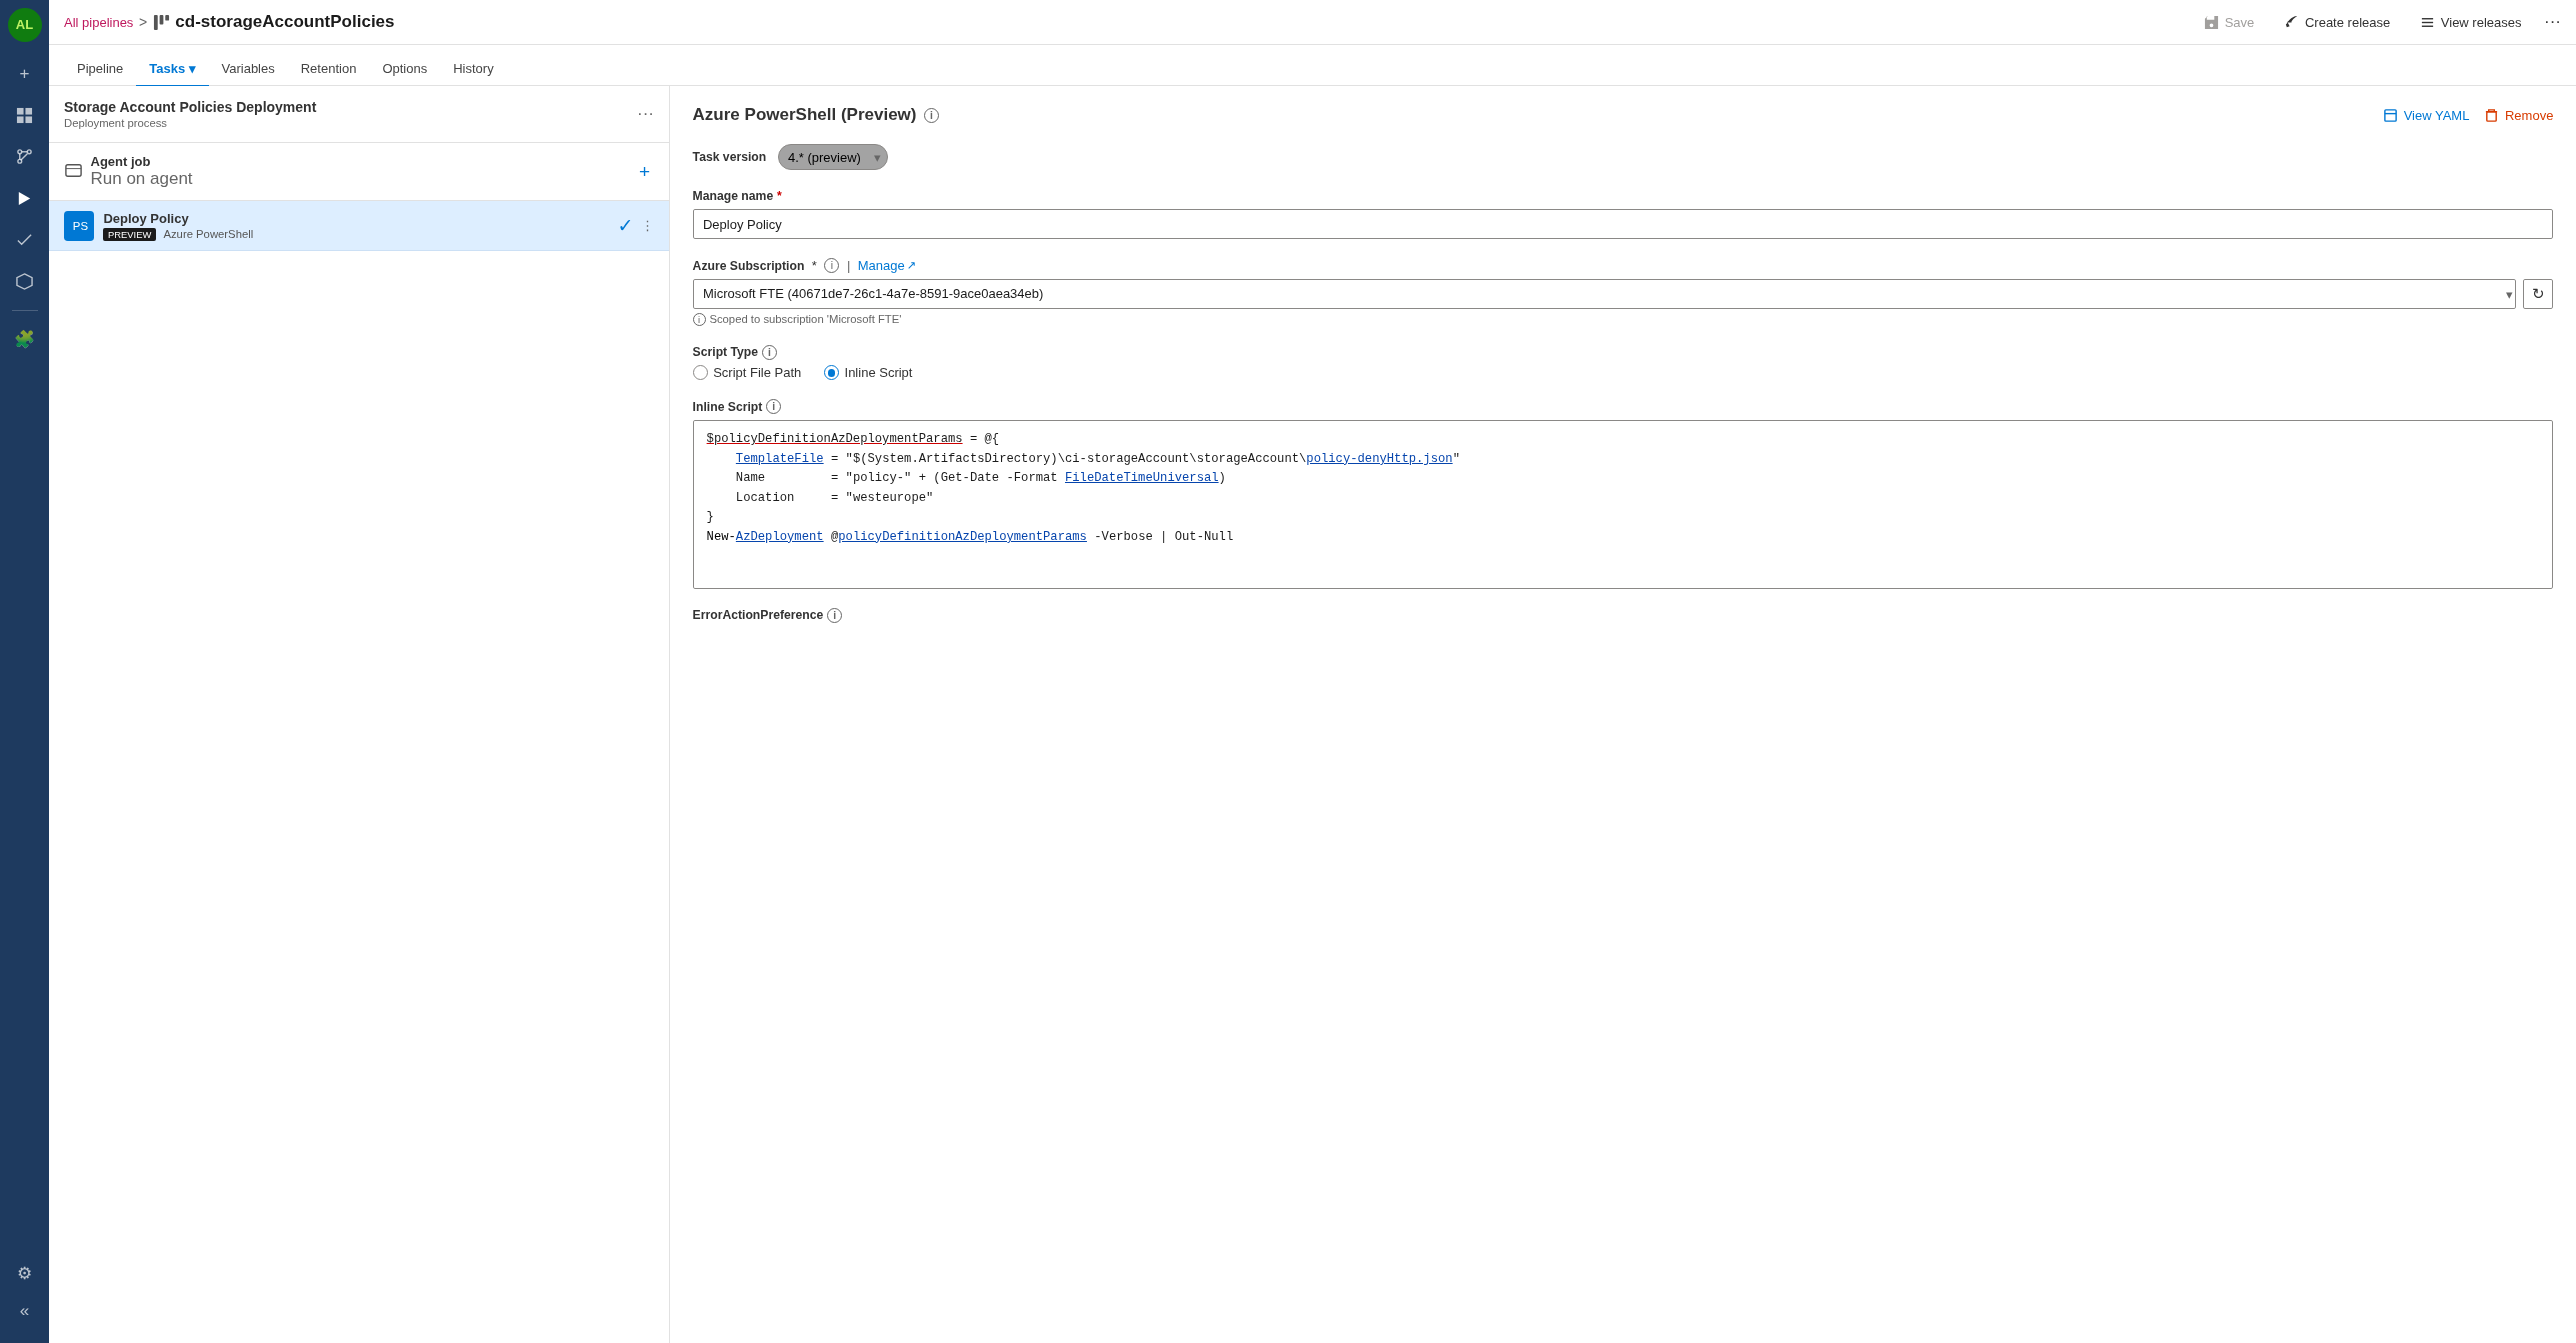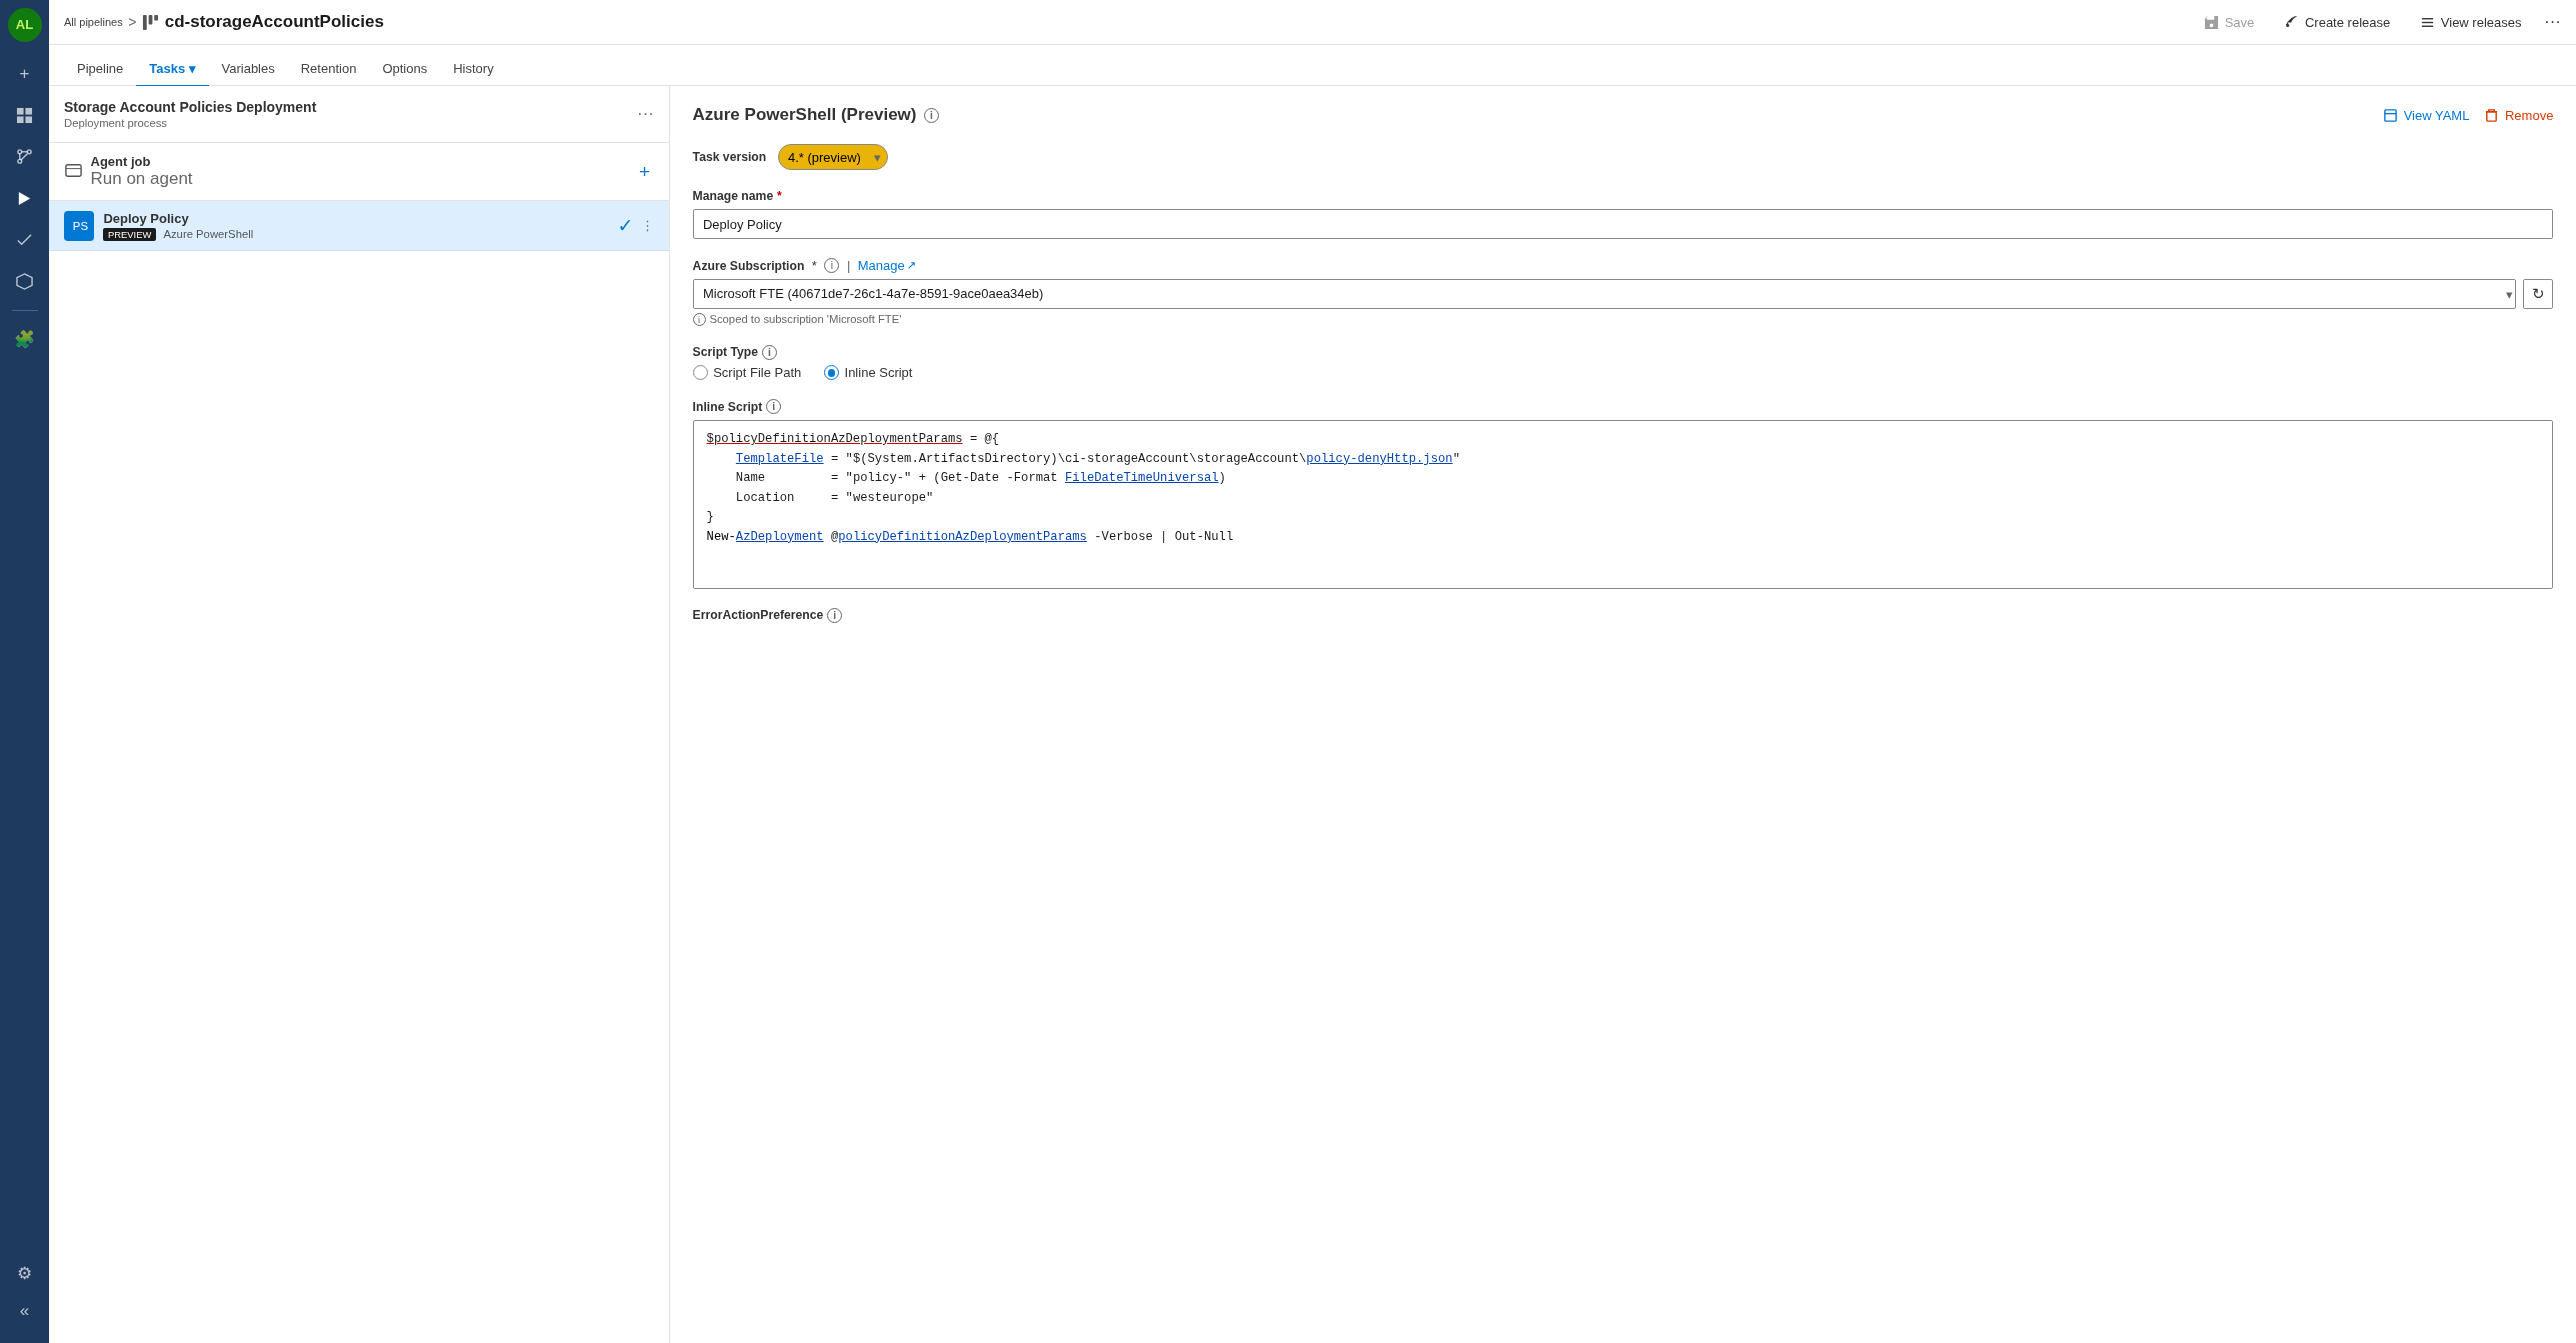--- a/index.html
+++ b/index.html
@@ -34,21 +34,21 @@
     
     .main { flex: 1; display: flex; flex-direction: column; overflow: hidden; }
 
     
     .topbar {
       height: 45px; background: #fff; border-bottom: 0.9px solid #e1e1e1;
       display: flex; align-items: center; padding: 0 15px;
       flex-shrink: 0;
     }
     .breadcrumb { display: flex; align-items: center; gap: 5.6px; font-size: 14px; }
-    .breadcrumb-link { color: #404040; cursor: pointer; font-size: 11px; }
+    .breadcrumb-link { color: #be185d; cursor: pointer; font-size: 13px; }
     .breadcrumb-sep { color: #666; }
     .breadcrumb-current { font-size: 17px; font-weight: 600; color: #1b1b1b; }
     .topbar-actions { margin-left: auto; display: flex; align-items: center; gap: 15px; }
     .topbar-btn {
       display: flex; align-items: center; gap: 5.6px;
       background: none; border: none; cursor: pointer;
       font-size: 13px; color: #333; padding: 3.8px 7.5px;
     }
     .topbar-btn.disabled { color: #a19f9d; cursor: not-allowed; }
     .topbar-more { font-size: 17px; cursor: pointer; color: #333; }
@@ -154,21 +154,21 @@
       border: 0.9px solid #8a8886; border-radius: 1.9px; cursor: pointer; font-size: 15px; color: #333;
       background: #fff;
     }
     .scope-note { font-size: 11.3px; color: #666; display: flex; align-items: center; gap: 3.8px; }
 
     
     .task-version-row { display: flex; align-items: center; gap: 11.3px; margin-bottom: 19px; }
     .task-version-label { font-size: 12.2px; font-weight: 600; }
     .version-select {
       padding: 4.7px 26px 4.7px 9.4px; border: 0.9px solid #8a8886; border-radius: 13px;
-      font-size: 13px; appearance: none; background: #eab308; cursor: pointer; outline: none;
+      font-size: 13px; appearance: none; background: #a3a3a3; cursor: pointer; outline: none;
     }
 
     
     .radio-group { display: flex; gap: 22.6px; }
     .radio-item { display: flex; align-items: center; gap: 5.6px; cursor: pointer; }
     .radio-circle {
       width: 15px; height: 15px; border-radius: 50%; border: 1.9px solid #8a8886;
       display: flex; align-items: center; justify-content: center; flex-shrink: 0;
     }
     .radio-circle.selected { border-color: #0078d4; }

